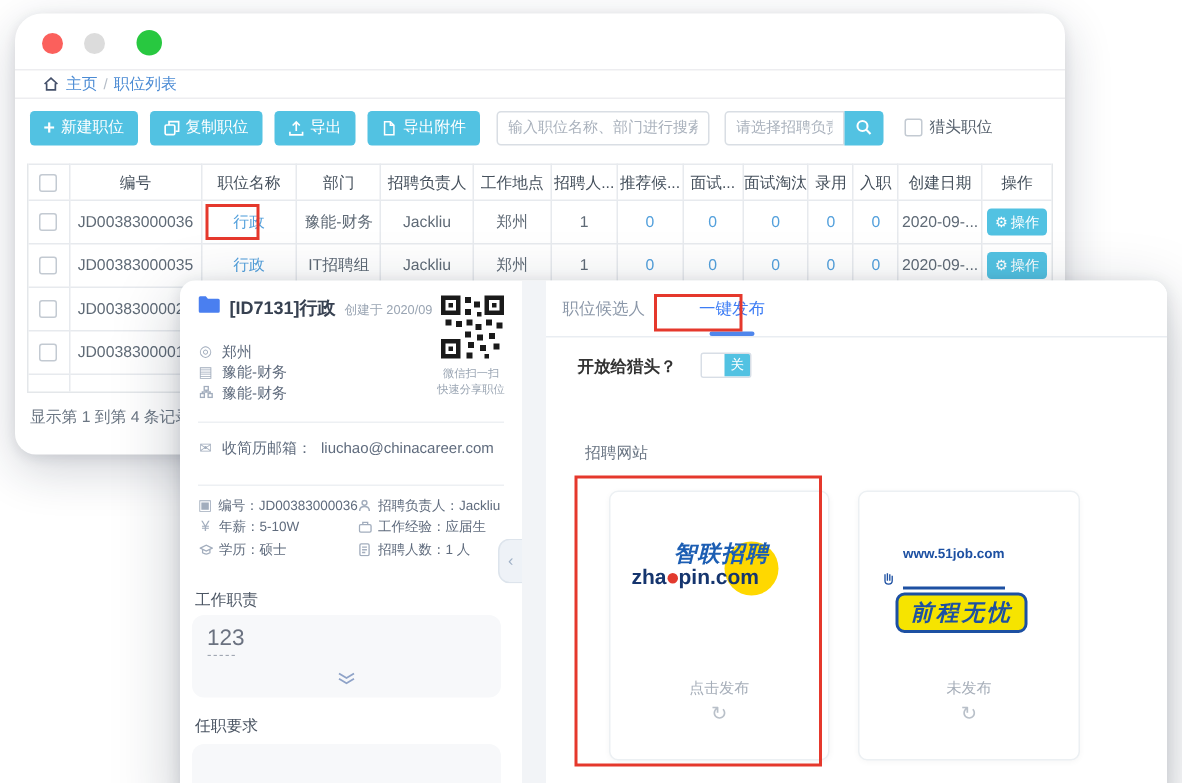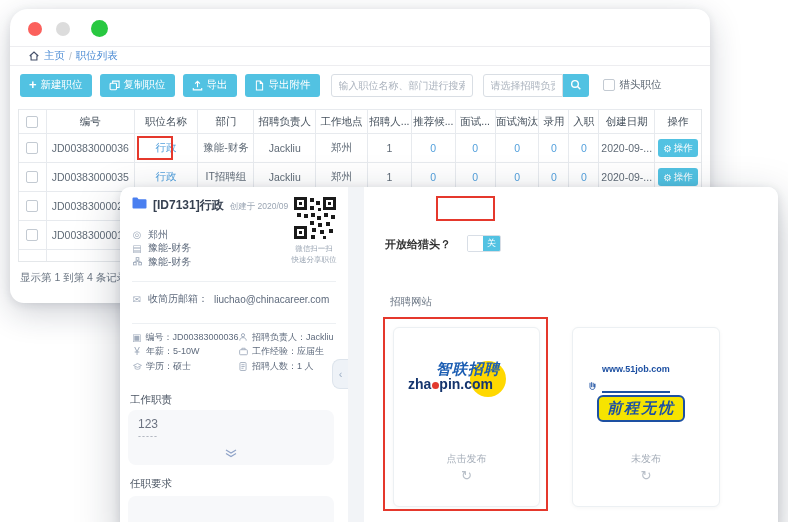--- a/index.html
+++ b/index.html
@@ -80,21 +80,21 @@
   .email-row { position:absolute; left:12px; top:105px; display:flex; align-items:center;
     gap:6px; font-size:10px; color:#5f6b7d; }
   .fields { position:absolute; left:12px; top:143px; width:206px; display:grid;
     grid-template-columns:106px 100px; grid-auto-rows:14.5px; }
   .field { display:flex; align-items:center; gap:4px; font-size:9px; color:#5f6b7d; white-space:nowrap; }
   .sec-label { position:absolute; left:10px; font-size:10.5px; color:#4b5563; }
   .gray-box { position:absolute; left:8px; width:206px; background:#f7f8fa;
     border-radius:8px; }
   .gb1 { top:223px; height:55px; }
   .gb2 { top:309px; height:60px; }
-  .gb-line1 { position:absolute; left:10px; top:7px; font-size:12px; color:#6b7280; }
+  .gb-line1 { position:absolute; left:10px; top:7px; font-size:15px; color:#6b7280; }
   .gb-line2 { position:absolute; left:10px; top:21px; font-size:9px; color:#9ca3af; letter-spacing:1px; }
   .gb-expand { position:absolute; left:50%; transform:translateX(-50%); bottom:3px; cursor:pointer; }
   .collapse-handle { position:absolute; left:212px; top:172px; width:16px; height:30px;
     background:#eef2f7; border:1px solid #dde4ec; border-right:none;
     border-radius:8px 0 0 8px; display:flex; align-items:center; justify-content:center;
     color:#9fb0c6; font-size:11px; cursor:pointer; }
 
   
   .tabbar { height:38px; border-bottom:1px solid #e9edf2; display:flex;
     align-items:center; padding-left:5px; gap:24px; }
@@ -107,21 +107,21 @@
   .toggle-label { font-size:11px; font-weight:bold; color:#333; }
   .toggle { width:34px; height:17px; display:flex; border:1px solid #d8dee6;
     border-radius:2px; overflow:hidden; cursor:pointer; }
   .toggle .off-seg { width:15px; background:#fff; }
   .toggle .on-seg { flex:1; background:#52c2e2; color:#fff; font-size:9px;
     display:flex; align-items:center; justify-content:center; }
   .sites-label { position:absolute; left:26px; top:108px; font-size:10.5px; color:#6b7684; }
   .site-card { position:absolute; top:140px; width:147px; height:180px; background:#fff;
     border:1px solid #ecf0f3; border-radius:6px; box-shadow:0 1px 4px rgba(0,0,0,.04);
     cursor:pointer; }
-  .card-zhaopin { left:29px; }
+  .card-zhaopin { left:42px; }
   .card-51job { left:208px; width:148px; }
   .card-status { position:absolute; left:0; width:100%; top:124px; text-align:center;
     font-size:10px; color:#a6aeb9; }
   .card-refresh { position:absolute; left:0; width:100%; top:140px; text-align:center;
     font-size:13px; color:#b9c0c9; cursor:pointer; }
 
   
   .zp-logo { position:absolute; left:14px; top:32px; width:120px; height:46px; }
   .zp-circle { position:absolute; left:62px; top:1px; width:36px; height:36px;
     border-radius:50%; background:#ffd800; }
@@ -511,20 +511,24 @@
     <div class="gray-box gb2"></div>
 
     <div class="collapse-handle">
       <span>‹</span>
     </div>
   </div>
 
   <div class="gutter"></div>
 
   <div class="panel-right">
+    <div class="tabbar">
+      <div class="tab">职位候选人</div>
+      <div class="tab active">一键发布</div>
+    </div>
 
     <div class="toggle-row">
       <span class="toggle-label">开放给猎头？</span>
       <span class="toggle">
         <span class="off-seg"></span>
         <span class="on-seg">关</span>
       </span>
     </div>
 
     <div class="sites-label">招聘网站</div>

